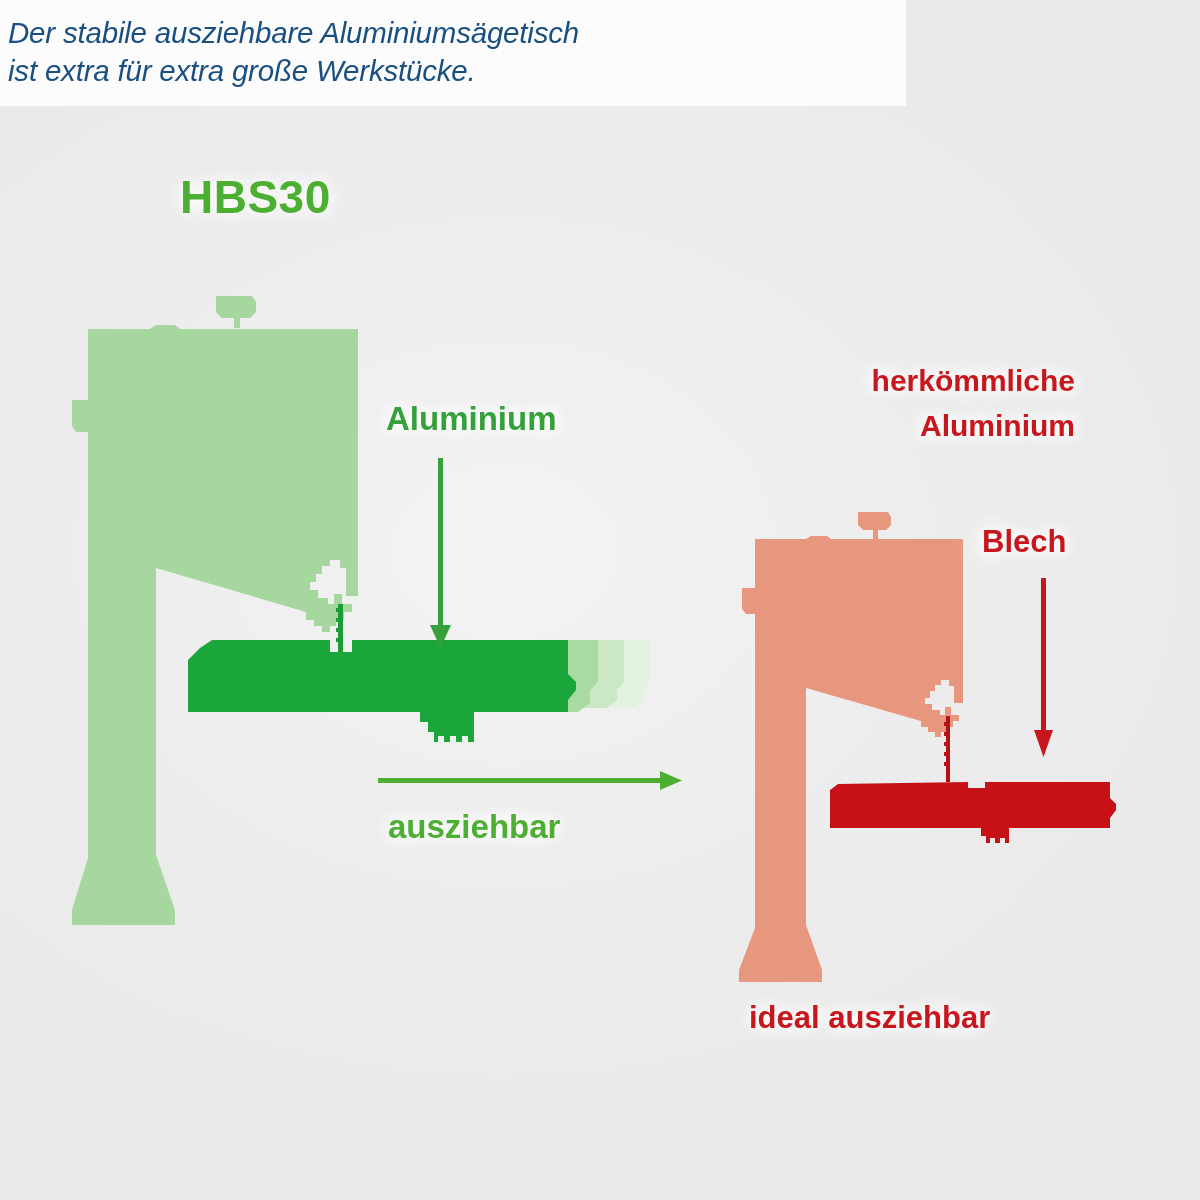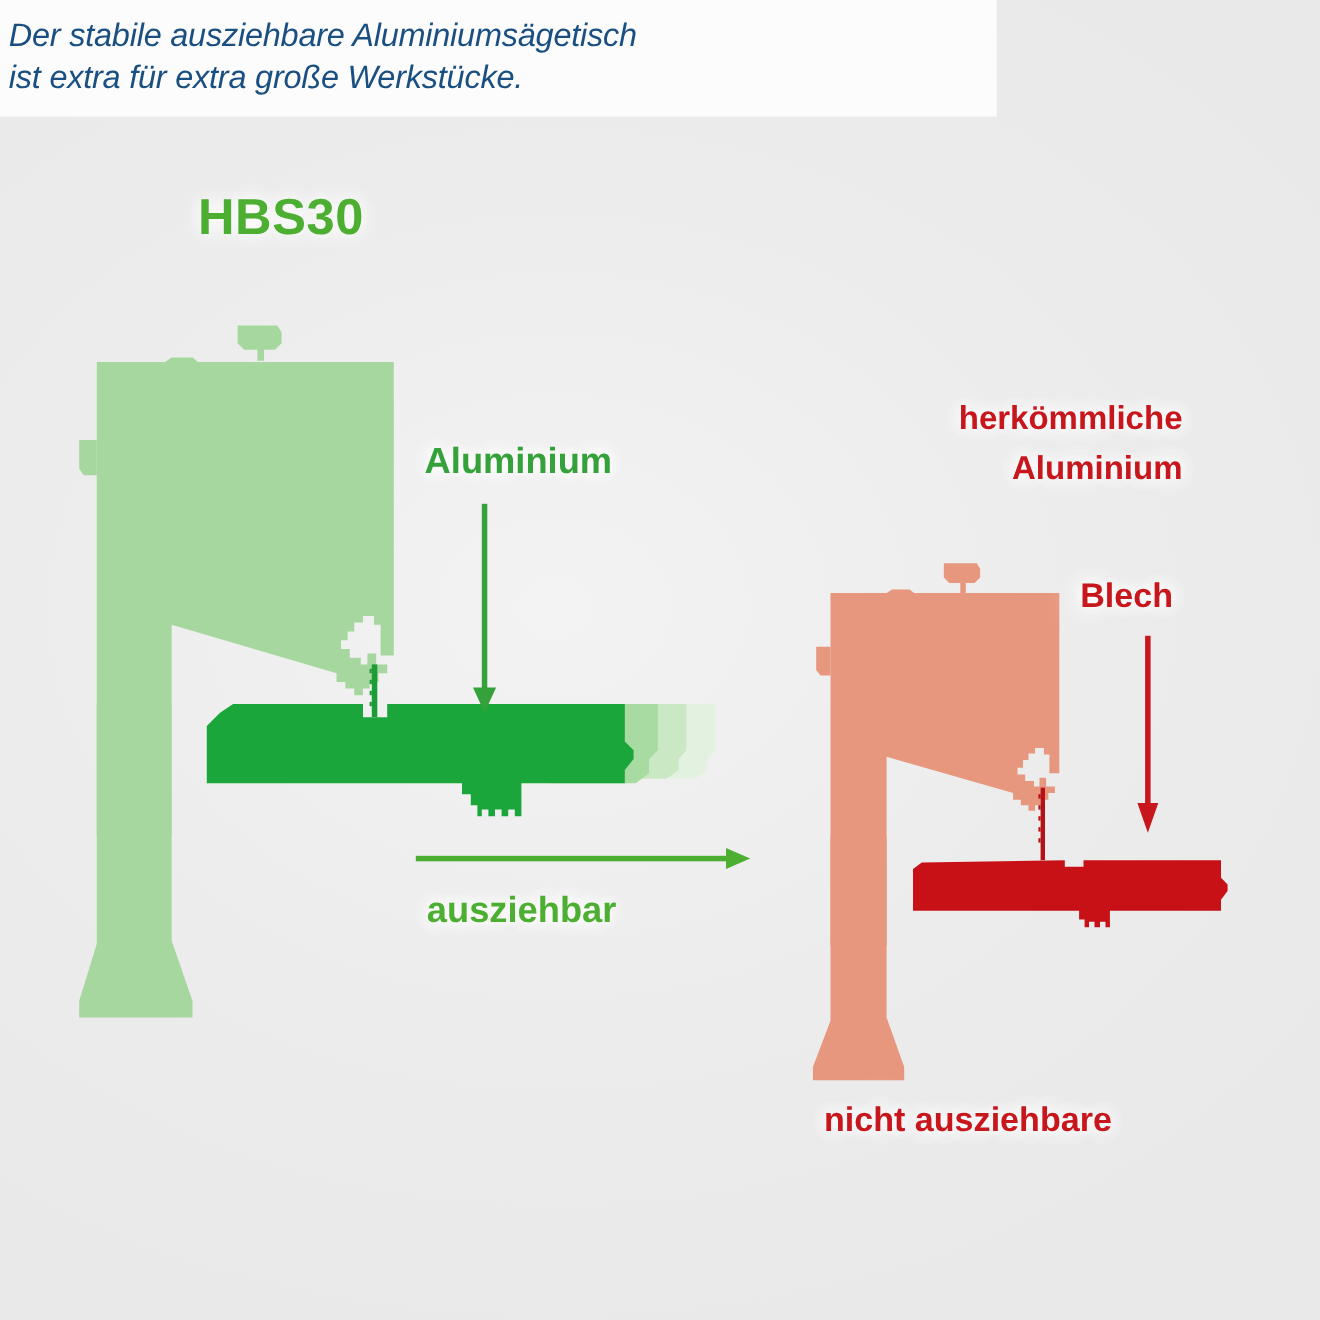--- a/index.html
+++ b/index.html
@@ -225,15 +225,15 @@
 
   <div class="halo-label" id="label-aluminium">Aluminium</div>
 
   <div class="halo-label" id="label-konventionell">
     <span>herkömmliche</span><br>
     <span>Aluminium</span>
   </div>
 
   <div class="halo-label" id="label-blech">Blech</div>
 
-  <div class="halo-label" id="label-nicht-ausziehbar">nicht ausziehbare</div>
+  <div class="halo-label" id="label-nicht-ausziehbar">ideal ausziehbar</div>
 
 </div>
 
 </body></html>

